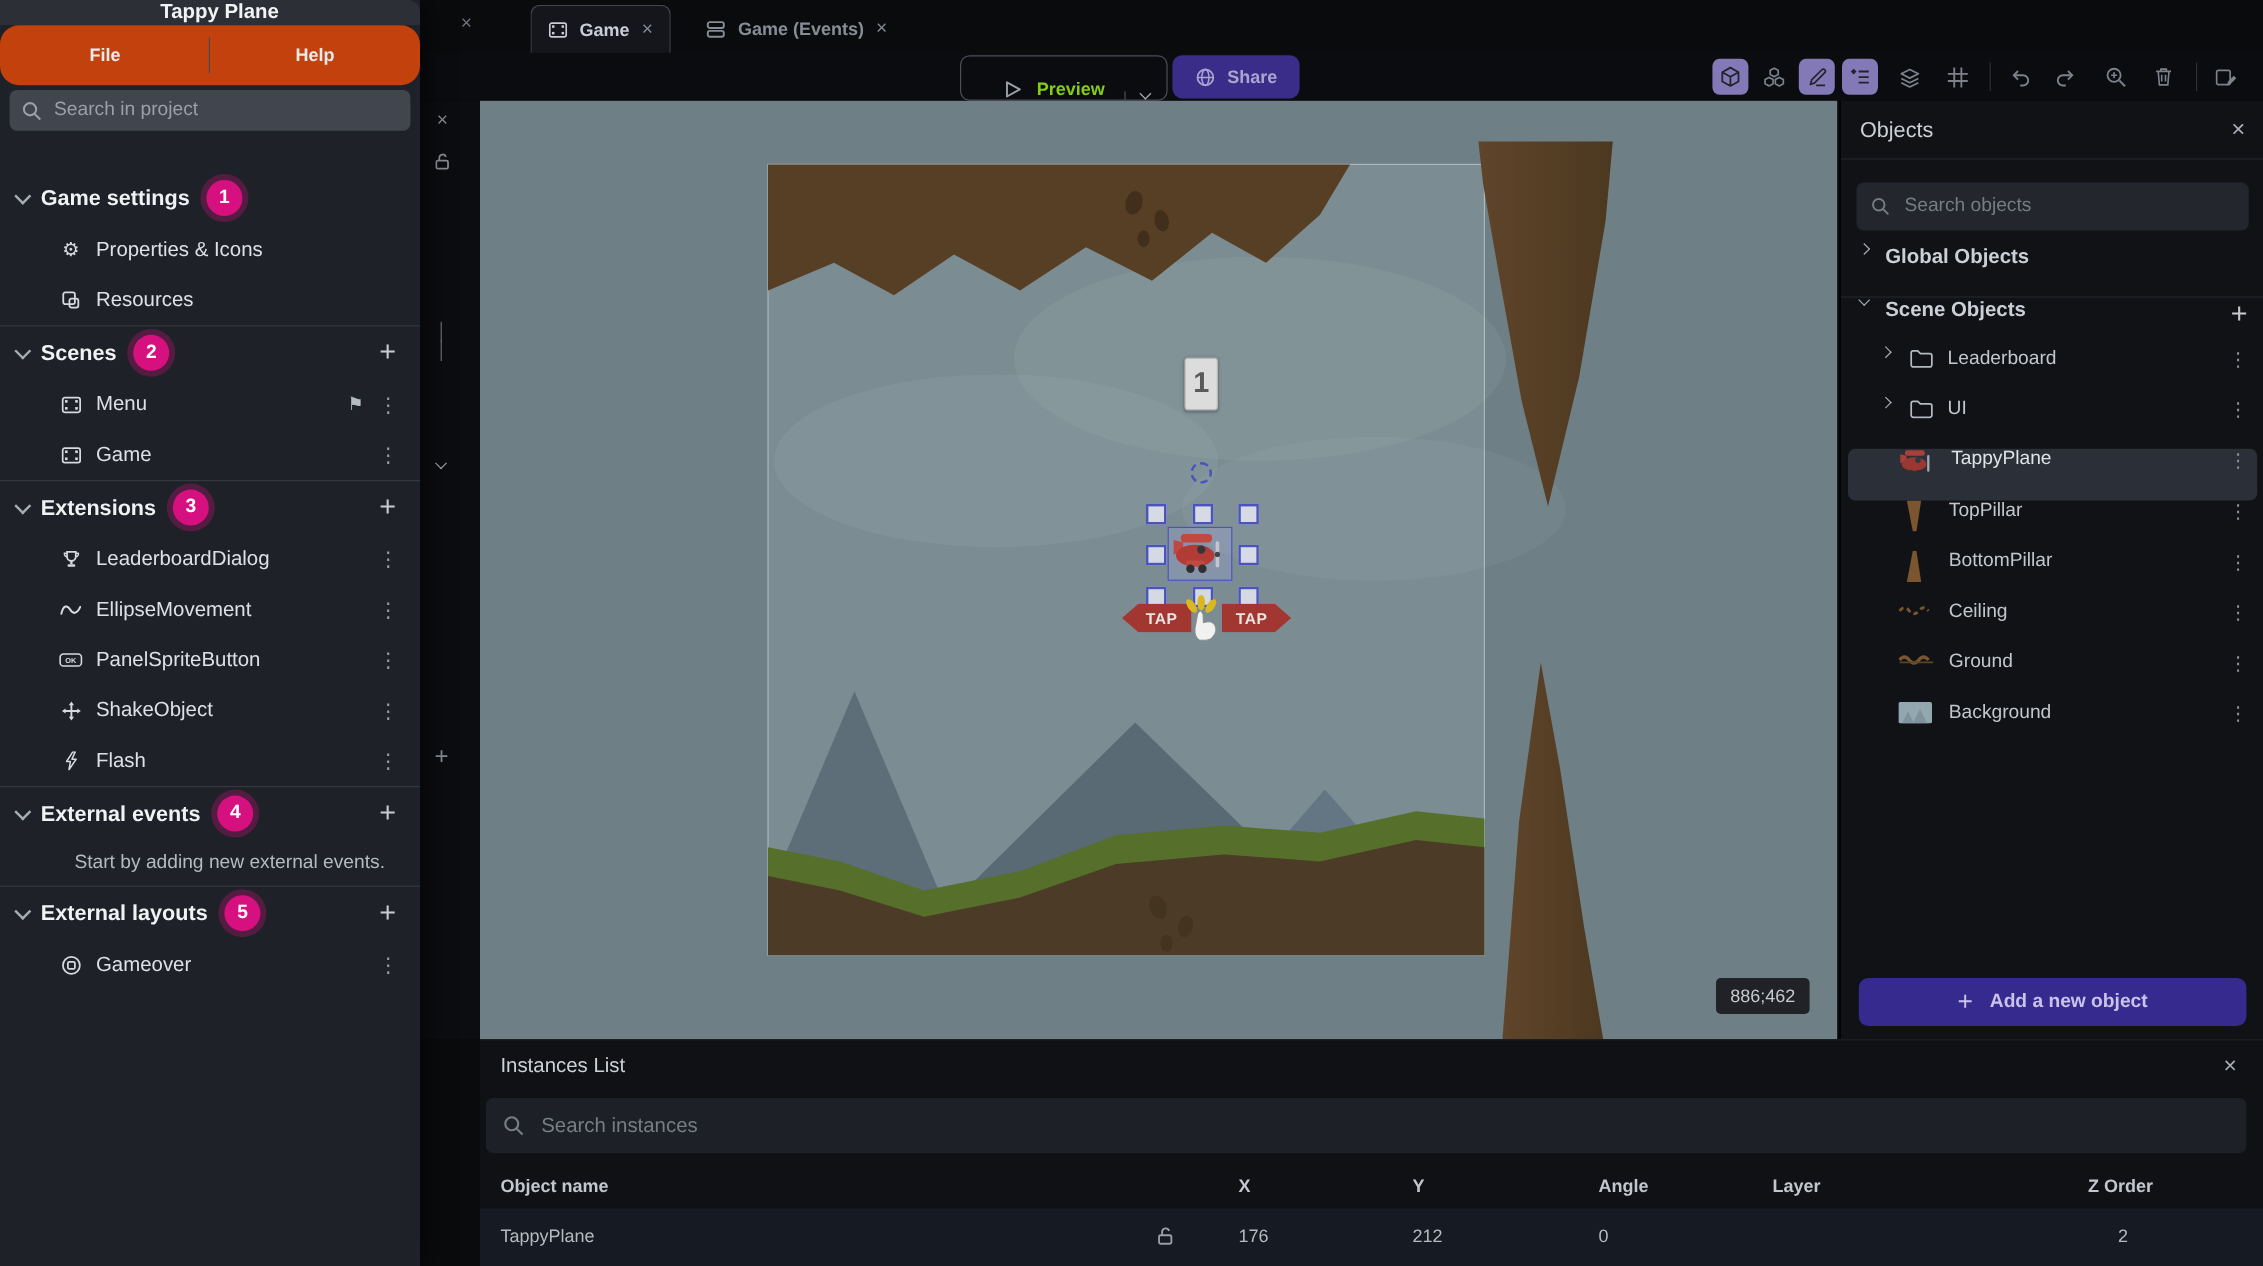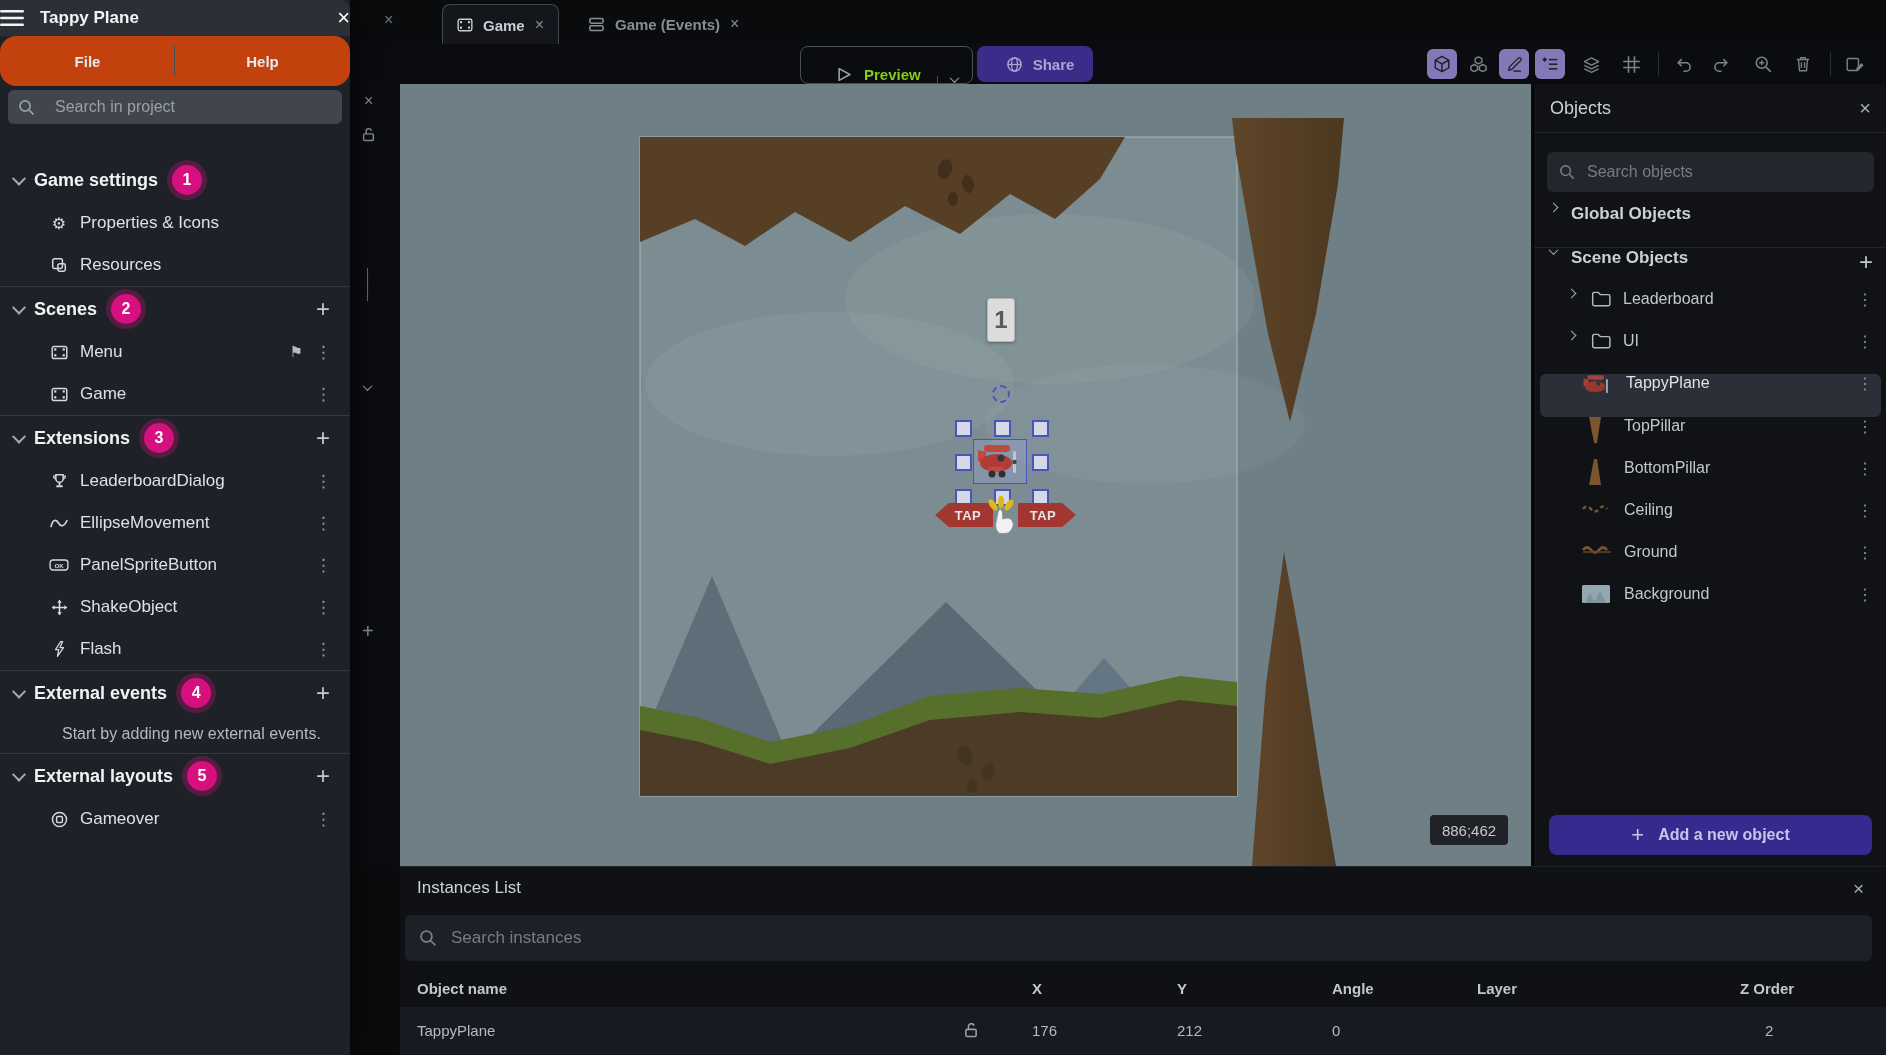--- a/index.html
+++ b/index.html
@@ -3,27 +3,27 @@
 <meta charset="utf-8">
 <style>
   html,body{margin:0;padding:0;background:#0a0b0d;font-family:"Liberation Sans",sans-serif;}
   #app{position:relative;width:1886px;height:1055px;overflow:hidden;background:#0a0b0d;}
   .abs{position:absolute;}
   svg{display:block;}
   input{font-family:"Liberation Sans",sans-serif;}
 
   
   #drawer{position:absolute;left:0;top:0;width:350px;height:1055px;background:#1e2127;z-index:40;box-shadow:4px 0 24px rgba(0,0,0,.65);}
-  .d-header{height:36px;background:#2c2f36;display:flex;align-items:center;padding:0 0;border-radius:0 10px 0 0;}
+  .d-header{height:21px;background:#2c2f36;display:flex;align-items:center;padding:0 0;border-radius:0 10px 0 0;flex-direction:column;}
   .d-title{color:#f2f3f5;font-size:17px;font-weight:bold;margin-left:16px;flex:1;}
   .d-close{color:#fff;font-size:22px;cursor:pointer;line-height:1;}
   .d-menu{height:50px;background:#c2410c;display:flex;align-items:center;position:relative;border-radius:16px;}
   .d-menu-item{width:50%;text-align:center;color:#e8eaec;font-size:15px;font-weight:bold;cursor:pointer;}
   .d-menu-div{position:absolute;left:174px;top:10px;bottom:10px;width:1px;background:#474b53;}
-  .d-search{margin:4px 8px 0;height:34px;background:#41454d;border-radius:6px;display:flex;align-items:center;padding:0 10px;gap:10px;}
+  .d-search{margin:4px 8px 0;height:34px;background:#41454d;border-radius:6px;display:flex;align-items:center;padding:0 10px;}
   .d-search input{flex:1;background:transparent;border:0;outline:0;color:#dfe2e6;font-size:16px;margin-left:8px;}
   .d-search input::placeholder{color:#9aa0a8;}
   .d-spacer{height:34px;}
   .sec-h{height:44px;display:flex;align-items:center;padding:0 14px;}
   .sec-h .chv{margin-right:10px;}
   .sec-label{color:#f0f2f4;font-size:18px;font-weight:bold;}
   .badge{width:30px;height:30px;border-radius:50%;background:#d6107e;box-shadow:0 0 0 5px rgba(214,16,126,.3);color:#fff;font-size:16px;font-weight:bold;display:flex;align-items:center;justify-content:center;margin-left:14px;}
   .sec-plus{margin-left:auto;color:#c6cacf;font-size:24px;font-weight:300;cursor:pointer;padding-right:6px;}
   .d-item{height:42px;display:flex;align-items:center;padding-left:48px;color:#dde0e4;font-size:17px;cursor:pointer;}
   .d-item .ic{width:22px;margin-right:10px;color:#d6dade;display:flex;justify-content:center;}
@@ -40,21 +40,21 @@
   .tab{position:absolute;top:4px;height:40px;display:flex;align-items:center;padding:0 14px;border-radius:8px 8px 0 0;cursor:pointer;}
   .tab.active{background:#15161b;border:1px solid #42464e;border-bottom:none;}
   .tab .tlabel{font-size:15px;font-weight:bold;margin:0 10px;}
   .tab.active .tlabel{color:#c9cdd3;}
   .tab.inactive .tlabel{color:#878d96;}
   .tab .tclose{color:#878d96;font-size:16px;}
   .btn-preview{position:absolute;left:800px;top:46px;height:36px;border:1px solid #4a4f57;border-radius:8px;display:flex;align-items:flex-end;color:#84cc16;padding-left:20px;}
   .bp-main{display:flex;align-items:center;padding:0 16px;cursor:pointer;}
   .bp-main span{font-size:15px;font-weight:bold;margin-left:12px;}
   .bp-chev{width:34px;display:flex;align-items:center;justify-content:center;border-left:1px solid #4a4f57;cursor:pointer;}
-  .btn-share{position:absolute;left:977px;top:46px;height:36px;width:106px;background:#3a2d8a;border-radius:8px;display:flex;align-items:center;justify-content:center;color:#aba4cf;cursor:pointer;padding-left:10px;}
+  .btn-share{position:absolute;left:977px;top:46px;height:36px;width:106px;background:#3a2d8a;border-radius:8px;display:flex;align-items:center;justify-content:center;color:#aba4cf;cursor:pointer;}
   .btn-share span{font-size:15px;font-weight:bold;margin-left:10px;}
   .tbtn{position:absolute;top:49px;width:30px;height:30px;display:flex;align-items:center;justify-content:center;color:#7c828b;border-radius:6px;cursor:pointer;}
   .tbtn.active{background:#8279b6;color:#22232c;}
   .tdiv{position:absolute;top:52px;width:1px;height:24px;background:#2c2f35;}
 
   
   #canvas{position:absolute;left:400px;top:84px;width:1131px;height:782px;background:#6e7f86;overflow:hidden;}
   .score-tile{position:absolute;left:587px;top:214px;width:26px;height:42px;background:#dcdcdc;border:1px solid #b5b5b5;border-radius:3px;box-shadow:0 1px 3px rgba(0,0,0,.35);display:flex;align-items:center;justify-content:center;color:#5a5a5a;font-size:24px;font-weight:bold;}
   .rot-handle{position:absolute;left:592px;top:301px;width:14px;height:14px;border:2px dashed #4b53bd;border-radius:50%;}
   .sel-rect{position:absolute;left:573px;top:355px;width:52px;height:43px;border:1px solid #4b53bd;background:rgba(165,170,225,.28);}

